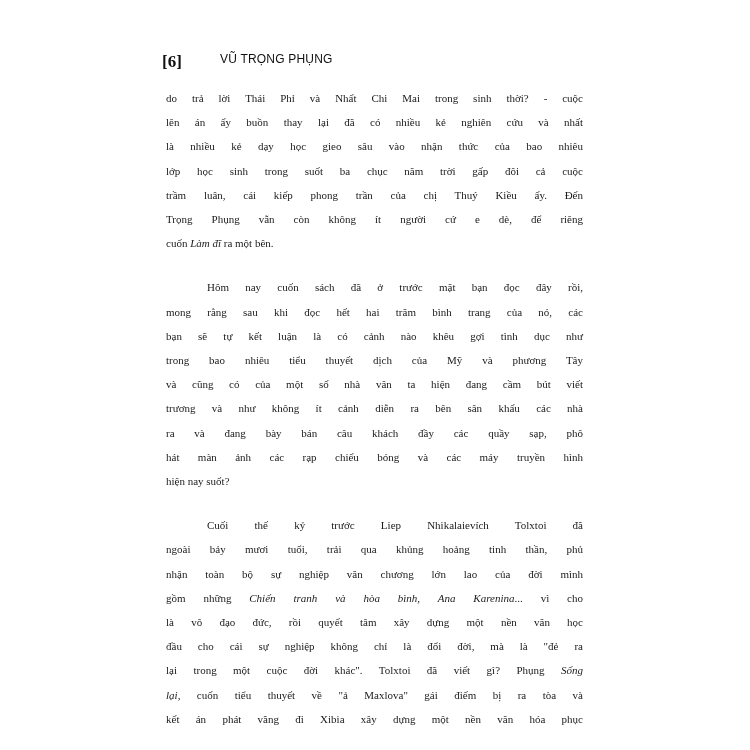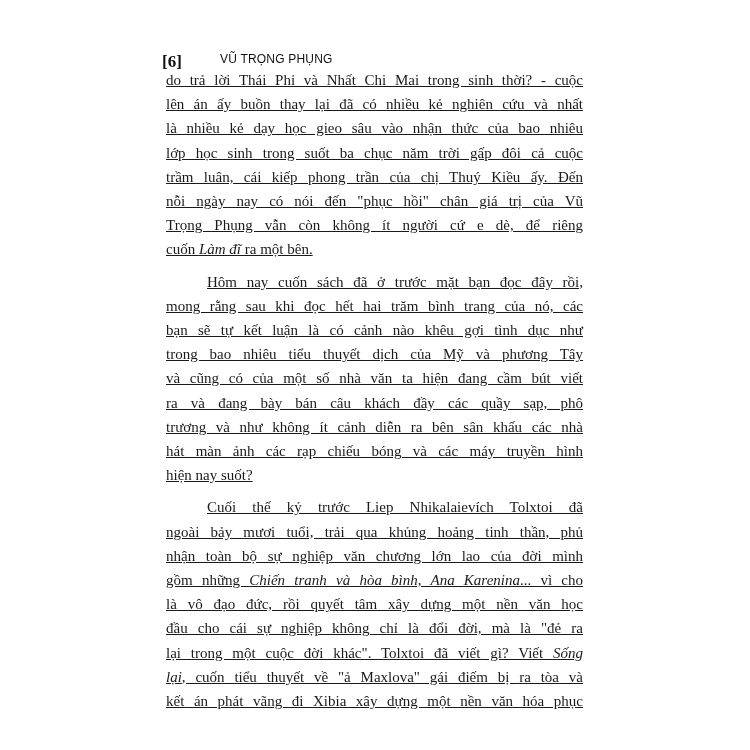--- a/index.html
+++ b/index.html
@@ -12,25 +12,25 @@
       font-family: "Liberation Sans", sans-serif; color: #111;
     }
     .page-num {
       position: absolute; left: 0; top: 0; font-family: "Liberation Serif", serif;
       font-weight: bold; font-size: 17px;
     }
     .book-title {
       position: absolute; left: 58px; top: 0; font-size: 12px; white-space: nowrap; letter-spacing: 0.2px;
     }
     .body-text {
-      position: absolute; left: 166px; top: 68px; width: 417px;
-      font-family: "Liberation Serif", serif; font-size: 15px; line-height: 24.2px; color: #1a1a1a; text-decoration: underline;
+      position: absolute; left: 166px; top: 86px; width: 417px;
+      font-family: "Liberation Serif", serif; font-size: 11px; line-height: 24.2px; color: #1a1a1a;
     }
     .para { margin: 0; text-align: justify; text-align-last: left; }
-    .para + .para { margin-top: 8px; }
+    .para + .para { margin-top: 20px; }
     .line { display: block; text-align: justify; text-align-last: justify; white-space: nowrap; overflow: visible; }
     .line.last { text-align-last: left; }
     em { font-style: italic; }
   </style>
 </head>
 <body>
 
 <div class="page">
 
   <div class="running-head">
@@ -39,44 +39,43 @@
   </div>
 
   <div class="body-text">
 
     <p class="para">
       <span class="line">do trả lời Thái Phỉ và Nhất Chi Mai trong sinh thời? - cuộc</span>
       <span class="line">lên án ấy buồn thay lại đã có nhiều kẻ nghiên cứu và nhất</span>
       <span class="line">là nhiều kẻ dạy học gieo sâu vào nhận thức của bao nhiêu</span>
       <span class="line">lớp học sinh trong suốt ba chục năm trời gấp đôi cả cuộc</span>
       <span class="line">trầm luân, cái kiếp phong trần của chị Thuý Kiều ấy. Đến</span>
-      <span class="line">nỗi ngày nay có nói đến "phục hồi" chân giá trị của Vũ</span>
       <span class="line">Trọng Phụng vẫn còn không ít người cứ e dè, để riêng</span>
       <span class="line last"><span>cuốn </span><em>Làm đĩ</em><span> ra một bên.</span></span>
     </p>
 
     <p class="para">
       <span class="line" style="padding-left:41px">Hôm nay cuốn sách đã ở trước mặt bạn đọc đây rồi,</span>
       <span class="line">mong rằng sau khi đọc hết hai trăm bình trang của nó, các</span>
       <span class="line">bạn sẽ tự kết luận là có cảnh nào khêu gợi tình dục như</span>
       <span class="line">trong bao nhiêu tiểu thuyết dịch của Mỹ và phương Tây</span>
       <span class="line">và cũng có của một số nhà văn ta hiện đang cầm bút viết</span>
+      <span class="line">trương và như không ít cảnh diễn ra bên sân khấu các nhà</span>
       <span class="line">ra và đang bày bán câu khách đầy các quầy sạp, phô</span>
-      <span class="line">trương và như không ít cảnh diễn ra bên sân khấu các nhà</span>
       <span class="line">hát màn ảnh các rạp chiếu bóng và các máy truyền hình</span>
       <span class="line last">hiện nay suốt?</span>
     </p>
 
     <p class="para">
       <span class="line" style="padding-left:41px">Cuối thế kỷ trước Liep Nhikalaievích Tolxtoi đã</span>
       <span class="line">ngoài bảy mươi tuổi, trải qua khủng hoảng tinh thần, phủ</span>
       <span class="line">nhận toàn bộ sự nghiệp văn chương lớn lao của đời mình</span>
       <span class="line"><span>gồm những </span><em>Chiến tranh và hòa bình, Ana Karenina</em><span>... vì cho</span></span>
       <span class="line">là vô đạo đức, rồi quyết tâm xây dựng một nền văn học</span>
       <span class="line">đầu cho cái sự nghiệp không chỉ là đổi đời, mà là "đẻ ra</span>
-      <span class="line"><span>lại trong một cuộc đời khác". Tolxtoi đã viết gì? Viết </span><em>Sống</em></span>
+      <span class="line"><span>lại trong một cuộc đời khác". Tolxtoi đã viết gì? Phụng </span><em>Sống</em></span>
       <span class="line"><em>lại</em><span>, cuốn tiểu thuyết về "ả Maxlova" gái điếm bị ra tòa và</span></span>
       <span class="line">kết án phát vãng đi Xibia xây dựng một nền văn hóa phục</span>
 
     </p>
 
   </div>
 </div>
 
 </body></html>

